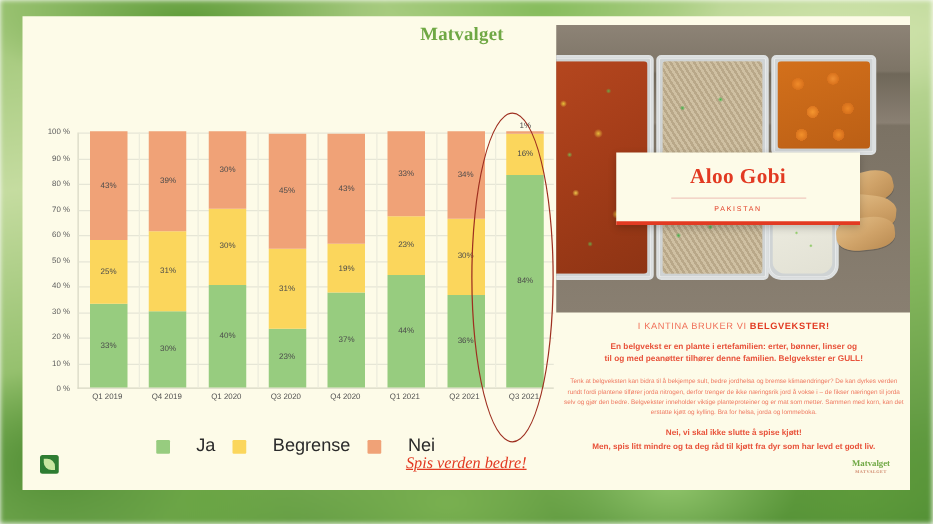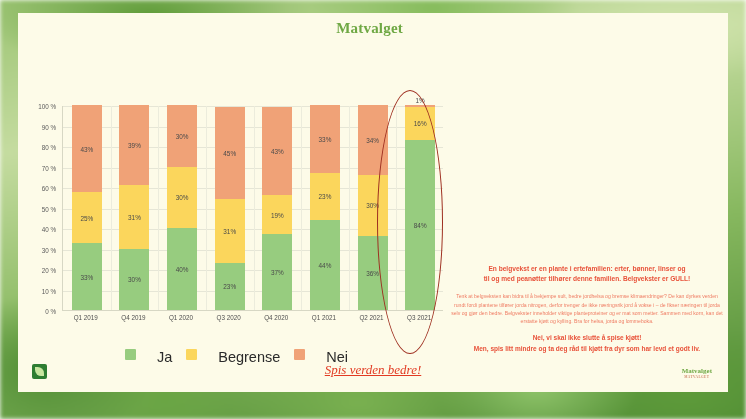--- a/index.html
+++ b/index.html
@@ -122,21 +122,21 @@
     border: 1.6px solid #9e2f20;
     border-radius: 50%;
     background: transparent;
     pointer-events: none;
   }
 
   #legend {
     position: absolute; left: 0; right: 0; top: 336px;
     display: flex; justify-content: center; align-items: center; gap: 14px;
   }
-  .leg-item { display: flex; align-items: flex-start; gap: 21px; }
+  .leg-item { display: flex; align-items: center; gap: 21px; }
   .leg-swatch { width: 11px; height: 11px; border-radius: 1px; }
   .leg-text { font-size: 14.5px; color: #2b2b2b; }
 
   
   #poster {
     position: absolute;
     right: 0; top: 0;
     width: 283px; height: 379px;
   }
 
@@ -448,22 +448,48 @@
         </div>
         <div class="leg-item">
           <span class="leg-swatch" style="background: rgb(240, 162, 119);"></span>
           <span class="leg-text">Nei</span>
         </div>
       </div>
   </div>
 
   <div id="poster">
 
+    <div id="food-photo">
+      <div class="tray" style="left:-14px; top:24px; width:92px; height:180px;">
+        <div class="tray-inner curry"></div>
+      </div>
+      <div class="tray" style="left:80px; top:24px; width:90px; height:180px;">
+        <div class="tray-inner rice"></div>
+      </div>
+      <div class="tray" style="left:172px; top:24px; width:84px; height:80px;">
+        <div class="tray-inner carrots"></div>
+      </div>
+      <div class="tray" style="left:168px; top:108px; width:58px; height:96px; border-radius:12px;">
+        <div class="tray-inner raita" style="border-radius:10px;"></div>
+      </div>
+      <div class="bread" style="left:222px; top:118px; width:48px; height:26px; transform:rotate(-14deg);"></div>
+      <div class="bread" style="left:226px; top:136px; width:46px; height:26px; transform:rotate(6deg);"></div>
+      <div class="bread" style="left:224px; top:154px; width:47px; height:26px; transform:rotate(-6deg);"></div>
+
+      <div id="dish-card">
+        <div id="dish-name">Aloo Gobi</div>
+        <div id="dish-rule"></div>
+        <div id="dish-country">PAKISTAN</div>
+      </div>
+    </div>
 
     <div id="poster-text">
+      <div id="headline">
+        <span>I KANTINA BRUKER VI </span><b>BELGVEKSTER!</b>
+      </div>
       <div id="lead">
         <div>En belgvekst er en plante i ertefamilien: erter, bønner, linser og</div>
         <div>til og med peanøtter tilhører denne familien. Belgvekster er GULL!</div>
       </div>
       <div id="body">Tenk at belgveksten kan bidra til å bekjempe sult, bedre jordhelsa og bremse klimaendringer? De kan dyrkes verden rundt fordi plantene tilfører jorda nitrogen, derfor trenger de ikke næringsrik jord å vokse i – de fikser næringen til jorda selv og gjør den bedre. Belgvekster inneholder viktige planteproteiner og er mat som metter. Sammen med korn, kan det erstatte kjøtt og kylling. Bra for helsa, jorda og lommeboka.</div>
       <div id="closing">
         <div>Nei, vi skal ikke slutte å spise kjøtt!</div>
         <div>Men, spis litt mindre og ta deg råd til kjøtt fra dyr som  har levd et godt liv.</div>
       </div>
     </div>

